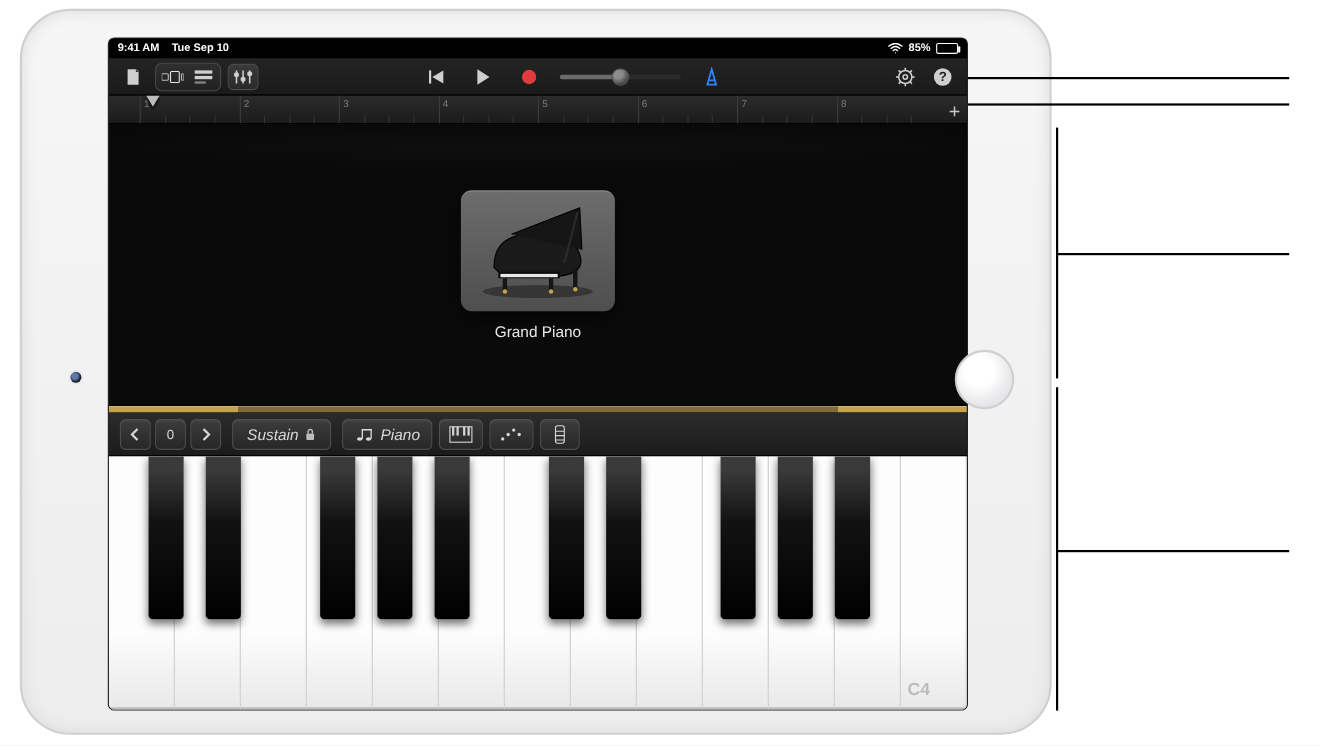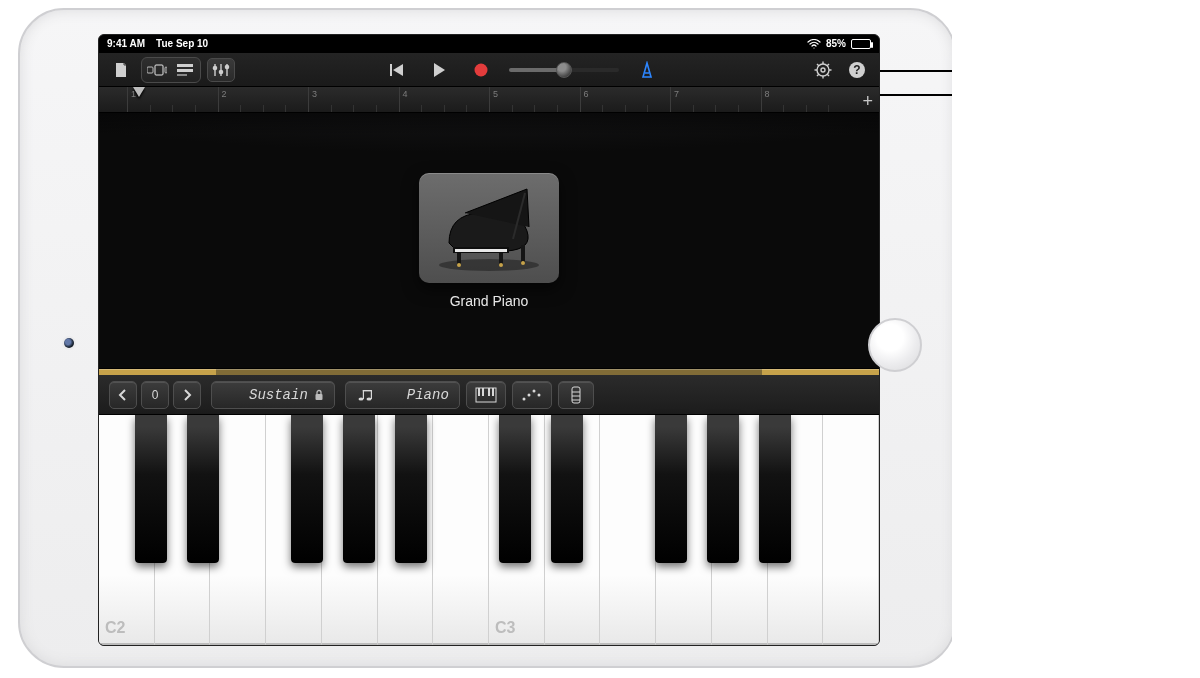--- a/index.html
+++ b/index.html
@@ -22,21 +22,21 @@
     --key-black-mid:#2a2a2a;
     --gold:#c6a24a;
     --gold-dim:#816c37;
     --key-label:#bdbdbd;
   }
   html,body{margin:0;padding:0;background:var(--bg);}
   *{box-sizing:border-box;}
   svg{display:block;}
   .frame{
     position:relative;
-    width:952px;
+    width:1200px;
     height:678px;
     overflow:hidden;
   }
   
   .device{
     position:absolute;
     left:18px; top:8px;
     width:938px; height:660px;
     border-radius:46px;
     background:linear-gradient(180deg,#f6f6f7,#ededee);
@@ -201,21 +201,21 @@
     border-radius:5px;
     background:linear-gradient(#3c3c3c,#272727);
     font:italic 500 12px "Times New Roman",serif;
     box-shadow:inset 0 1px 0 rgba(255,255,255,.12);
   }
   .kbtn.small{min-width:28px;padding:0;}
   .kbtn.icon{padding:0 8px;font-style:normal;}
   .octave-group{display:flex;gap:4px;}
   .grow{flex:1; display:flex; justify-content:center;}
   .right-group{display:flex;gap:6px;}
-  .midlabel{font-family:Liberation Mono, monospace; font-style:italic; font-size:14px;margin-left:27px;}
+  .midlabel{font-family:Liberation Sans, sans-serif; font-style:italic; font-size:14px;}
 
   
   .keyboard{
     position:relative;
     height:232px;
     background:#dcdcdc;
     display:flex;
   }
   .white{
     position:relative; flex:1;
@@ -503,38 +503,35 @@
                 <line x1="3" y1="6" x2="11" y2="6" stroke="#d8d8d8"></line>
                 <line x1="3" y1="10" x2="11" y2="10" stroke="#d8d8d8"></line>
                 <line x1="3" y1="14" x2="11" y2="14" stroke="#d8d8d8"></line>
               </svg>
           </div>
         </div>
       </div>
 
       <div class="keyboard" id="keyboard">
 
-      <div class="white">
-            <div class="lbl">C2</div>
-          </div>
+          <div class="white"></div>
+          <div class="white"></div>
+          <div class="white"></div>
+          <div class="white"></div>
+          <div class="white"></div>
+          <div class="white"></div>
           <div class="white"></div>
           <div class="white"></div>
           <div class="white"></div>
           <div class="white"></div>
           <div class="white"></div>
           <div class="white"></div>
           <div class="white">
-            <div class="lbl">C3</div>
-          </div>
-          <div class="white"></div>
-          <div class="white"></div>
-          <div class="white"></div>
-          <div class="white"></div>
-          <div class="white"></div>
-          <div class="white"></div>
+            <div class="lbl">C4</div>
+          </div>
           <div class="blacks">
             <div class="black" style="left: 52px; pointer-events: auto;"></div>
             <div class="black" style="left: 104px; pointer-events: auto;"></div>
             <div class="black" style="left: 208px; pointer-events: auto;"></div>
             <div class="black" style="left: 260px; pointer-events: auto;"></div>
             <div class="black" style="left: 312px; pointer-events: auto;"></div>
             <div class="black" style="left: 416px; pointer-events: auto;"></div>
             <div class="black" style="left: 468px; pointer-events: auto;"></div>
             <div class="black" style="left: 572px; pointer-events: auto;"></div>
             <div class="black" style="left: 624px; pointer-events: auto;"></div>

